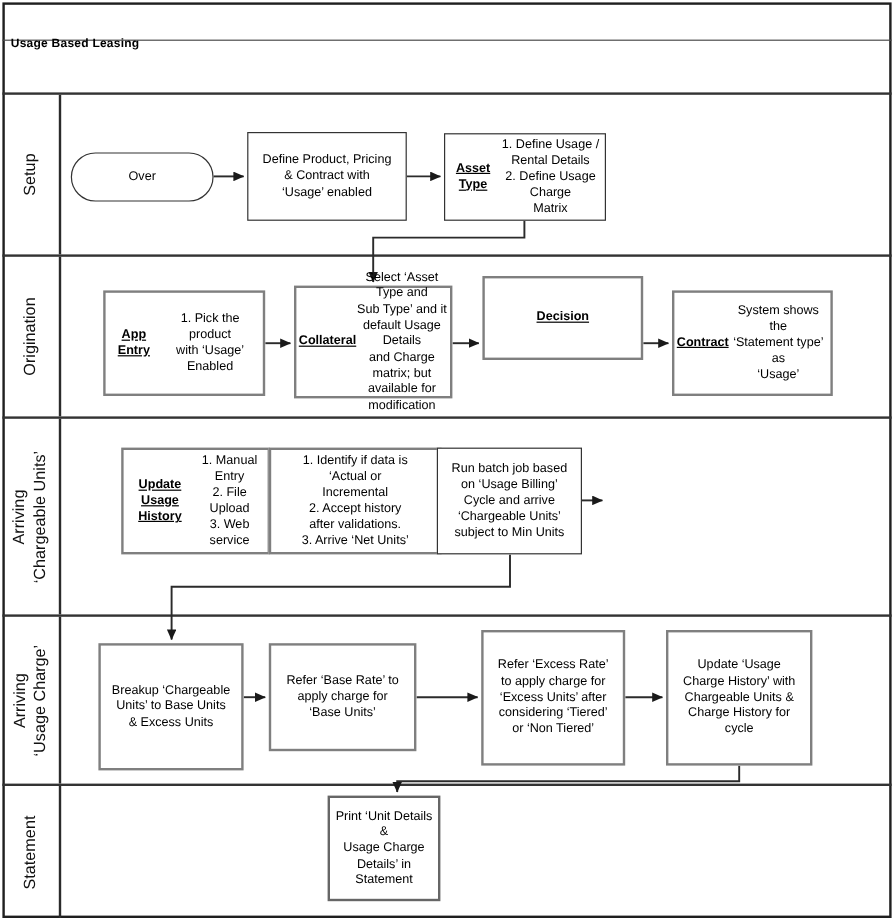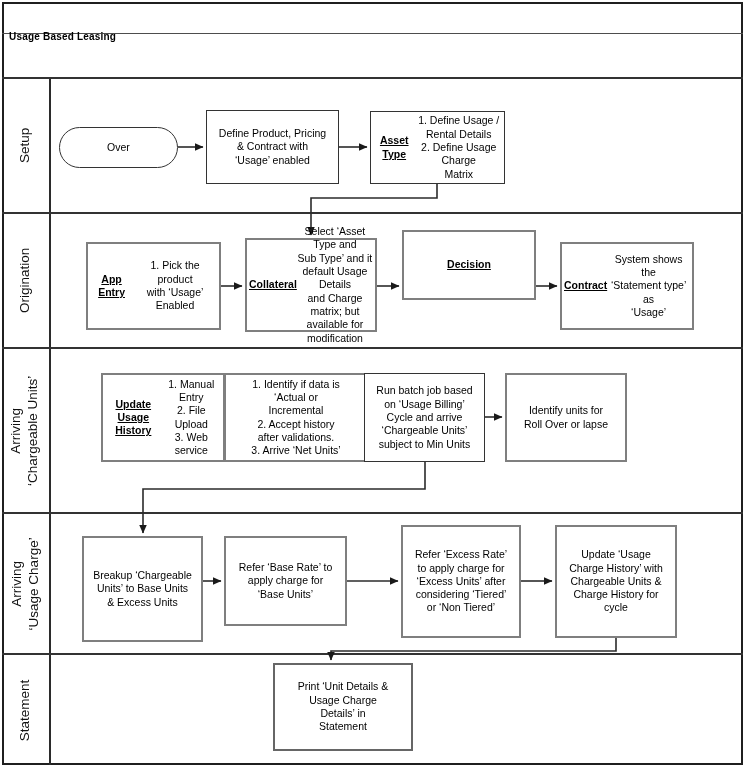--- a/index.html
+++ b/index.html
@@ -163,24 +163,20 @@
 after validations.
 3. Arrive ‘Net Units’</div>
   </div>
   <div class="node dark" style="left:364px;top:373px;width:121px;height:89px">
     <div class="node-body">Run batch job based
 on ‘Usage Billing’
 Cycle and arrive
 ‘Chargeable Units’
 subject to Min Units</div>
   </div>
-  <div class="node gray" style="left:505px;top:373px;width:122px;height:89px">
-    <div class="node-body">Identify units for
-Roll Over or lapse</div>
-  </div>
 
   <div class="node gray" style="left:82px;top:536px;width:121px;height:106px">
     <div class="node-body">Breakup ‘Chargeable
 Units’ to Base Units
 &amp; Excess Units</div>
   </div>
   <div class="node gray" style="left:224px;top:536px;width:123px;height:90px">
     <div class="node-body">Refer ‘Base Rate’ to
 apply charge for
 ‘Base Units’</div>
@@ -193,20 +189,20 @@
 cycle</div>
   </div>
   <div class="node gray" style="left:401px;top:525px;width:120px;height:113px">
     <div class="node-body">Refer ‘Excess Rate’
 to apply charge for
 ‘Excess Units’ after
 considering ‘Tiered’
 or ‘Non Tiered’</div>
   </div>
 
-  <div class="node mid" style="left:273px;top:663px;width:140px;height:88px">
+  <div class="node mid" style="left:273px;top:663px;width:94px;height:88px">
     <div class="node-body">Print ‘Unit Details &amp;
 Usage Charge
 Details’ in
 Statement</div>
   </div>
 
 </div>
 
 </body></html>

